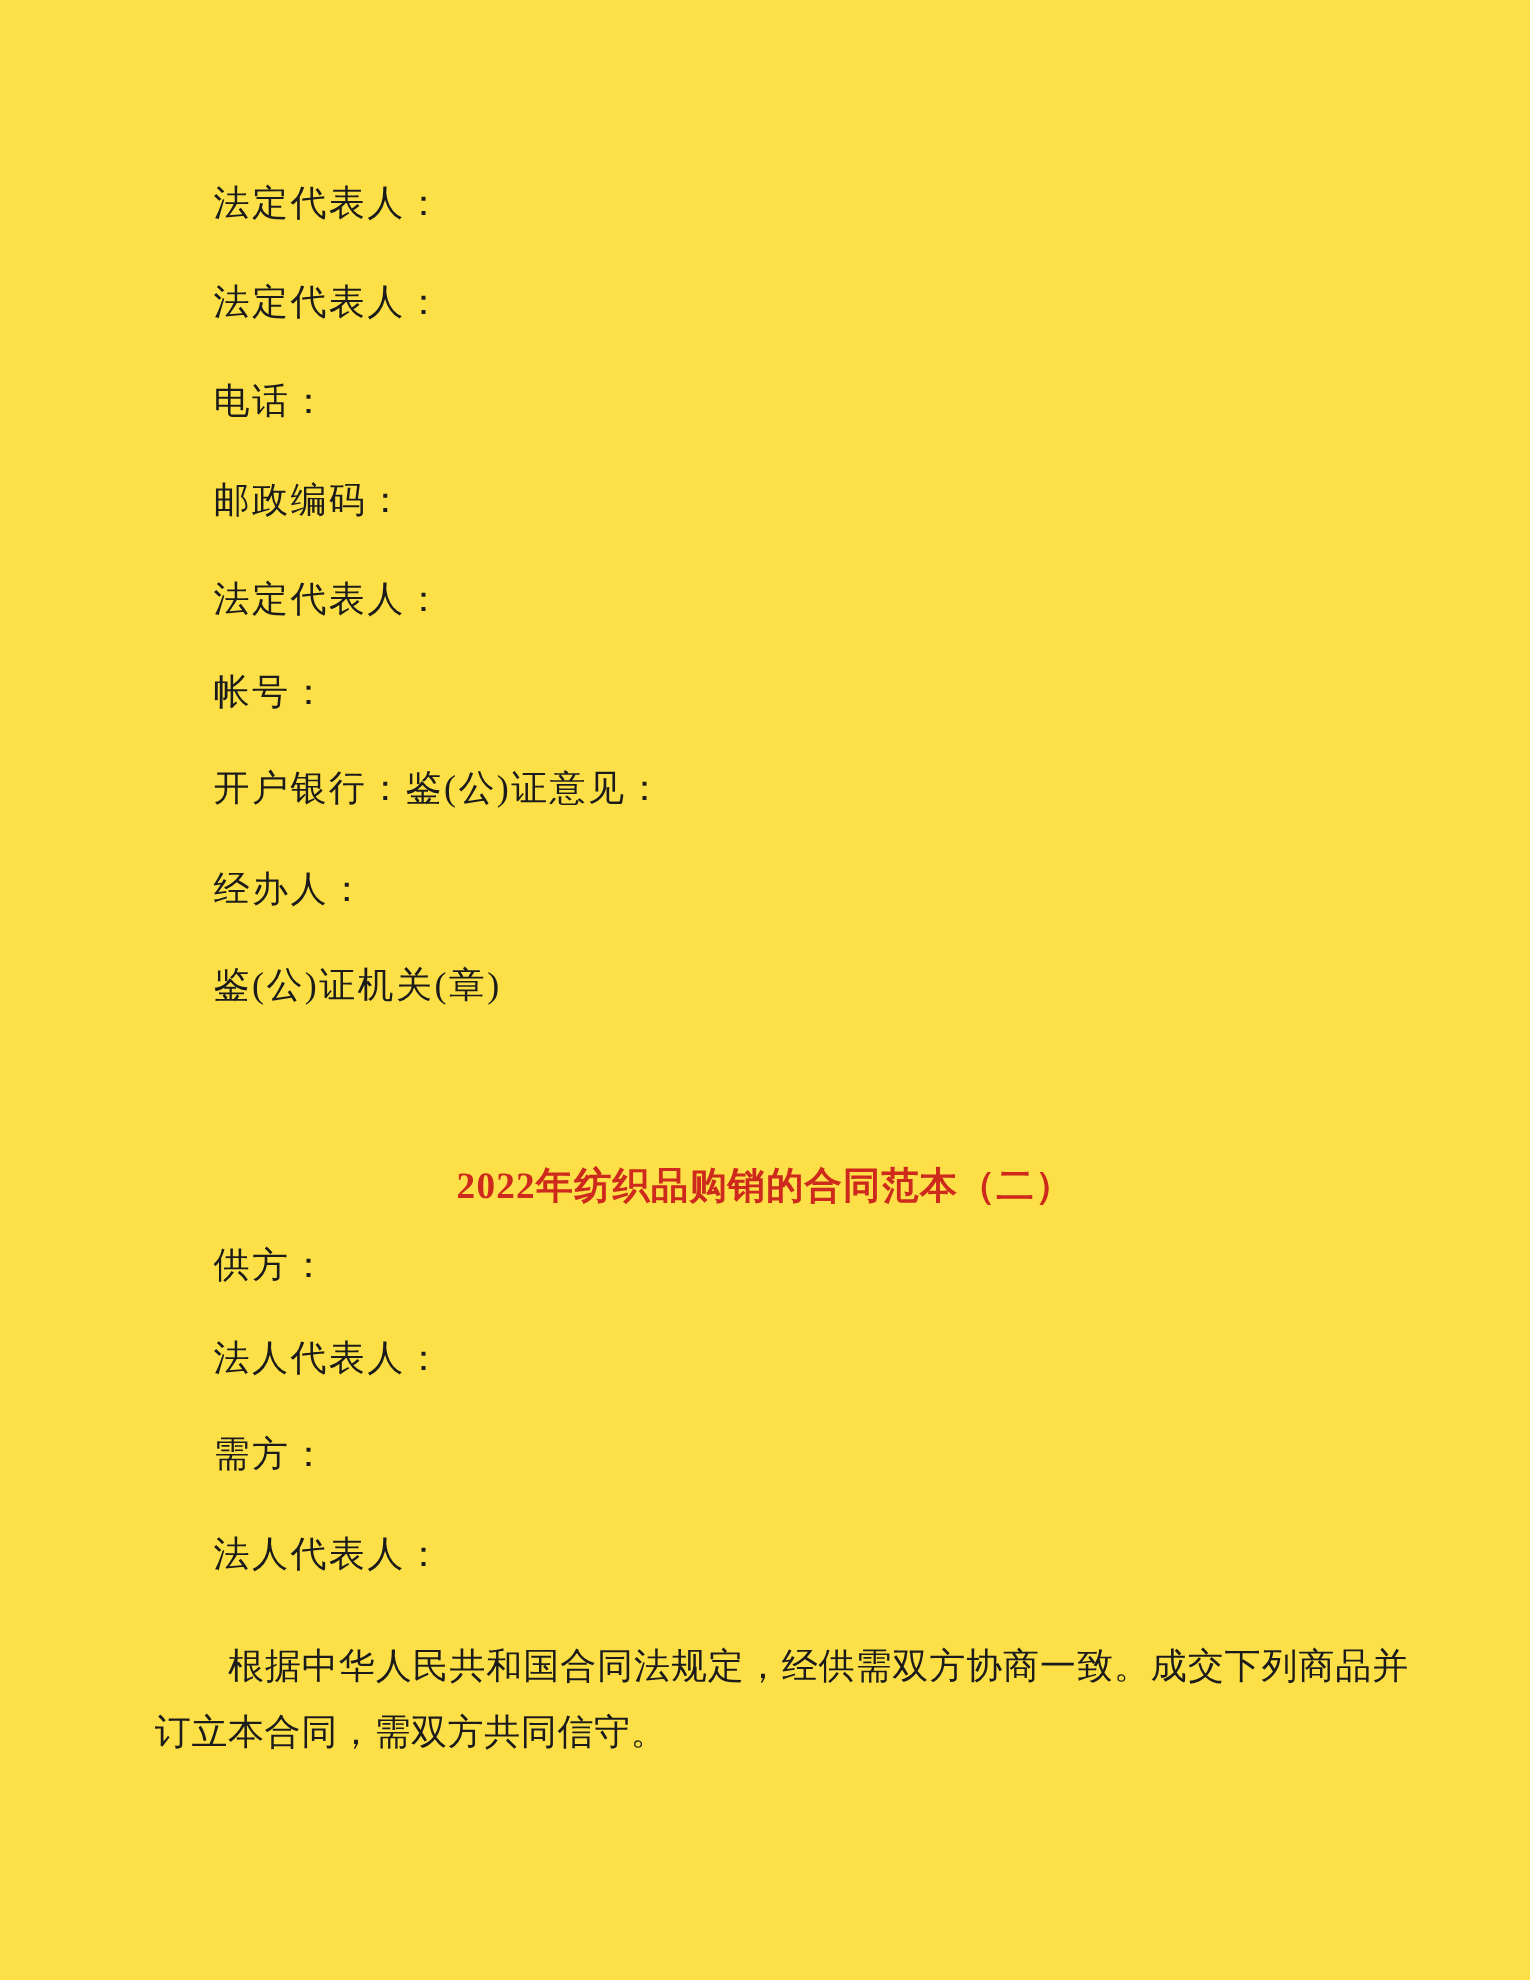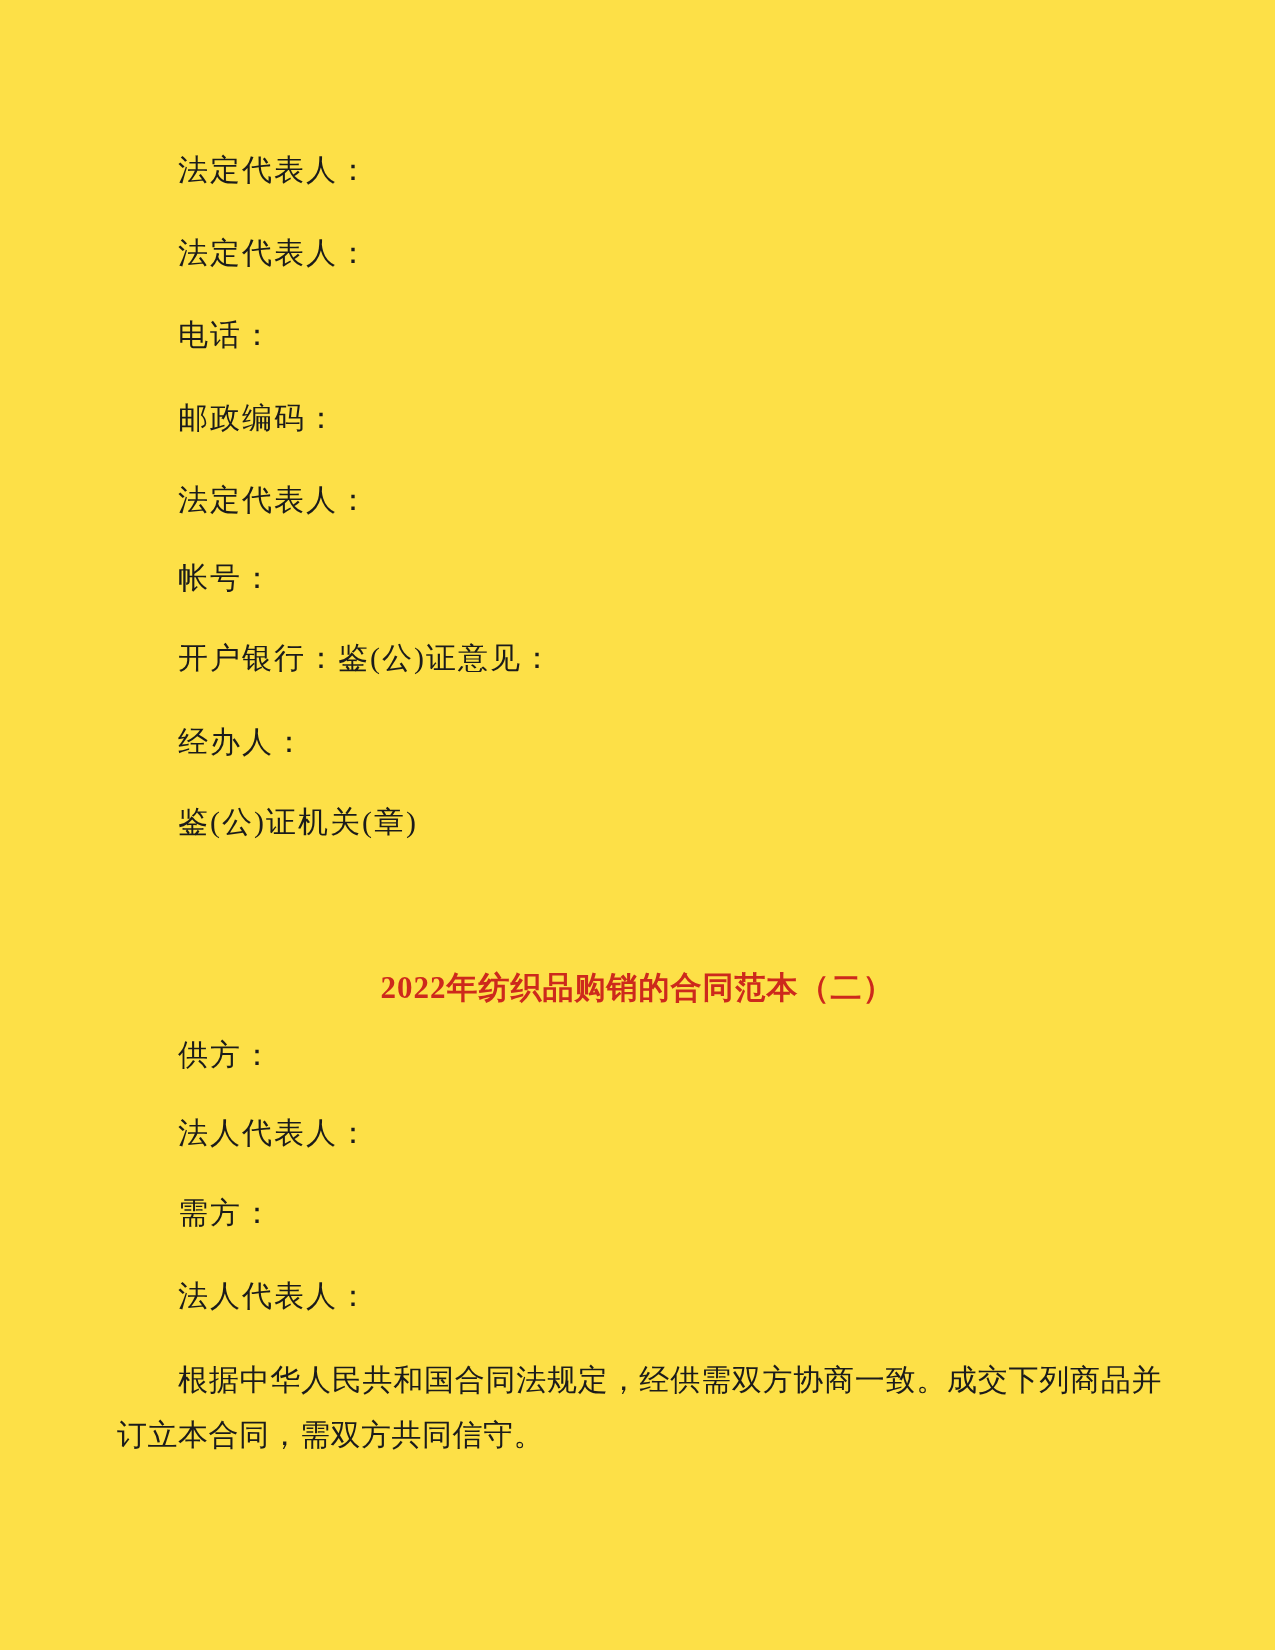--- a/index.html
+++ b/index.html
@@ -30,27 +30,28 @@
     font-size: 31px;
     line-height: 40px;
     font-weight: bold;
     letter-spacing: 1px;
     color: #cd291c;
   }
   .para {
     position: absolute;
     left: 117px;
     width: 1045px;
-    margin: 0;
+    margin: 12px;
     font-size: 30px;
     line-height: 55px;
     text-indent: 61px;
     text-align: justify;
     letter-spacing: 0.5px;
     color: #1b1b1b;
+    font-family: Liberation Mono, monospace;
   }
   .footer {
     position: absolute;
     left: 0;
     width: 100%;
     text-align: center;
     font-size: 28px;
     line-height: 36px;
     letter-spacing: 1px;
     color: #1b1b1b;

